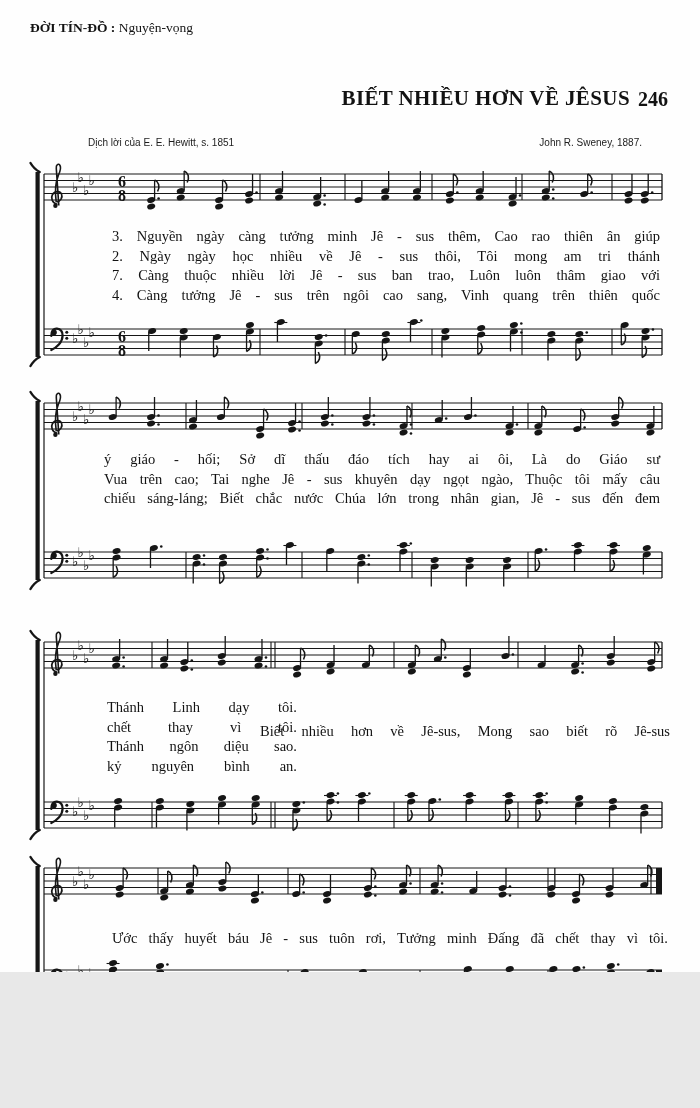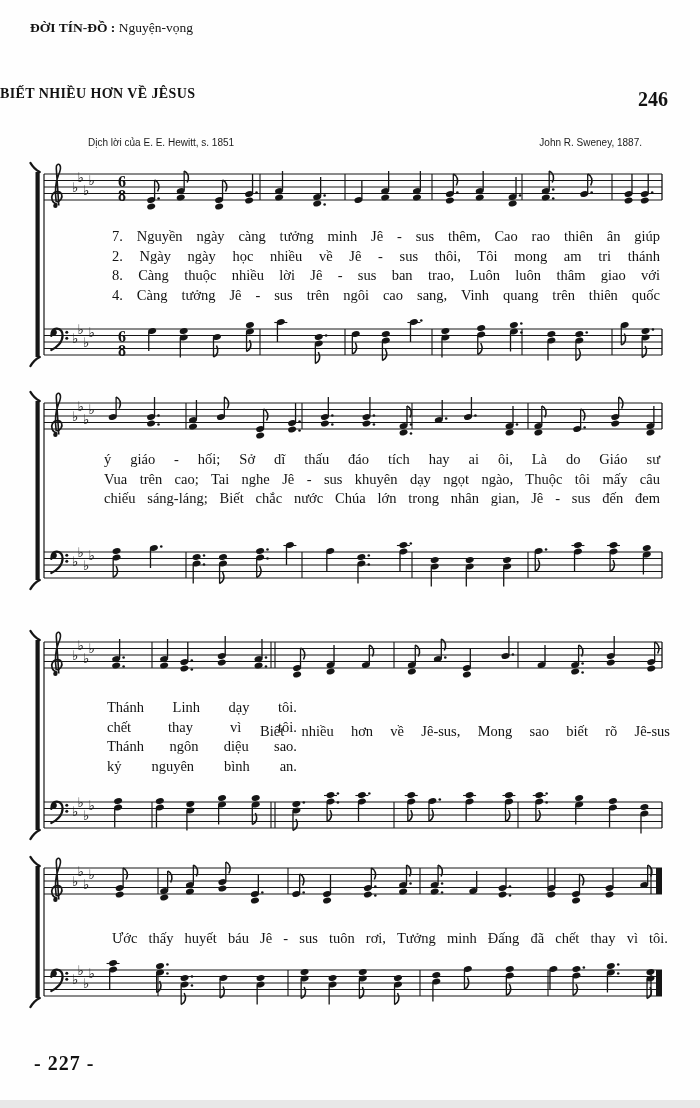--- a/index.html
+++ b/index.html
@@ -1,21 +1,21 @@
 <!DOCTYPE html>
 <html><head>
 <meta charset="utf-8">
 <style>
   html,body{margin:0;padding:0;background:#e8e8e8;}
-  .page{position:relative;width:700px;height:1100px;background:#fefefe;color:#121212;
+  .page{position:relative;width:700px;height:972px;background:#fefefe;color:#121212;
         font-family:"Liberation Serif",serif;overflow:hidden;}
   .hdr{position:absolute;left:30px;top:20px;font-size:13.5px;}
   .hdr .b{font-weight:bold;}
-  .title{position:absolute;left:0;right:70px;top:86px;text-align:left;
-         font-weight:bold;font-size:14px;letter-spacing:.4px;}
+  .title{position:absolute;left:9px;right:70px;top:86px;text-align:right;
+         font-weight:bold;font-size:21px;letter-spacing:.4px;}
   .hymn-no{position:absolute;right:32px;top:88px;font-weight:bold;font-size:20px;}
   .cred{position:absolute;top:137px;font-family:"Liberation Sans",sans-serif;
         font-size:10px;color:#1c1c1c;}
   .cred.l{left:88px;}
   .cred.r{right:58px;}
   svg.sys{position:absolute;left:0;}
   .lyr{position:absolute;font-size:14.5px;line-height:19.5px;}
   .lyr .jl{text-align:justify;text-align-last:justify;}
   .chorus-label{position:absolute;left:100px;width:420px;top:614px;text-align:center;
         font-style:italic;font-weight:bold;font-size:14.5px;}
@@ -776,23 +776,23 @@
         <circle cx="618.2230109739369" cy="122.5" r="1.3" fill="#161616"></circle>
         <circle cx="618.2230109739369" cy="131.5" r="1.3" fill="#161616"></circle>
         <ellipse cx="650.4392661179699" cy="130" rx="4.1" ry="2.9" fill="#161616" transform="rotate(-16 650.4392661179699 130)"></ellipse>
         <ellipse cx="650.4392661179699" cy="136.5" rx="4.1" ry="2.9" fill="#161616" transform="rotate(-16 650.4392661179699 136.5)"></ellipse>
         <line x1="647.0392661179699" y1="137.5" x2="647.0392661179699" y2="156.5" stroke="#161616" stroke-width="1.3"></line>
         <path d="M647.0392661179699,156.5 c4.2,-1.8 5.6,-6.5 3,-11.5" stroke="#161616" stroke-width="1.6" fill="none"></path>
       </g>
     </svg>
 
   <div class="lyr" style="left:112px;width:548px;top:227px">
-    <div class="jl">7. Nguyền ngày càng tưởng minh Jê - sus thêm, Cao rao thiên ân giúp</div>
+    <div class="jl">3. Nguyền ngày càng tưởng minh Jê - sus thêm, Cao rao thiên ân giúp</div>
     <div class="jl">2. Ngày ngày học nhiều về Jê - sus thôi, Tôi mong am tri thánh</div>
-    <div class="jl">8. Càng thuộc nhiều lời Jê - sus ban trao, Luôn luôn thâm giao với</div>
+    <div class="jl">7. Càng thuộc nhiều lời Jê - sus ban trao, Luôn luôn thâm giao với</div>
     <div class="jl">4. Càng tưởng Jê - sus trên ngôi cao sang, Vinh quang trên thiên quốc</div>
   </div>
 
   <div class="lyr" style="left:104px;width:556px;top:450px">
     <div class="jl">ý giáo - hối; Sở dĩ thấu đáo tích hay ai ôi, Là do Giáo sư</div>
     <div class="jl">Vua trên cao; Tai nghe Jê - sus khuyên dạy ngọt ngào, Thuộc tôi mấy câu</div>
     <div class="jl">chiếu sáng-láng; Biết chắc nước Chúa lớn trong nhân gian, Jê - sus đến đem</div>
   </div>
 
 

